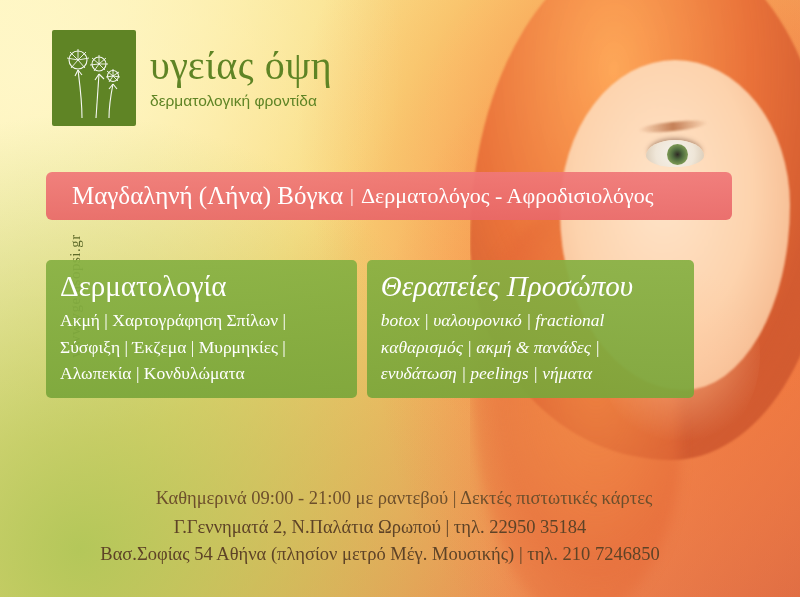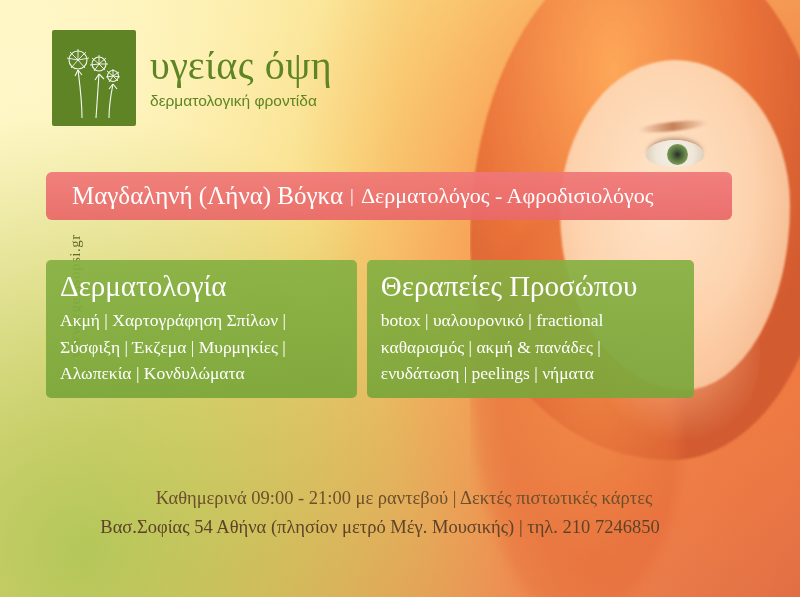--- a/index.html
+++ b/index.html
@@ -199,21 +199,21 @@
     margin-bottom: 10px;
   }
   .box {
     background: linear-gradient(180deg, rgba(134,176,66,0.92) 0%, rgba(122,166,58,0.92) 100%);
     border-radius: 5px;
     padding: 10px 14px 12px 14px;
     box-sizing: border-box;
     color: #ffffff;
   }
   .box.left  { width: 340px; }
-  .box.right { width: 358px; }
+  .box.right { width: 358px; font-style: italic; }
   .box-title {
     font-family: "Liberation Serif", serif;
     font-size: 29px;
     line-height: 1.15;
     margin-bottom: 4px;
     white-space: nowrap;
   }
   .box-title.small { font-size: 28px; }
   .box-body {
     font-family: "Liberation Serif", serif;
@@ -294,16 +294,17 @@
       </div>
       <div class="box right">
         <div class="box-title">Θεραπείες Προσώπου</div>
         <div class="box-body">botox | υαλουρονικό | fractional καθαρισμός | ακμή &amp; πανάδες | ενυδάτωση | peelings | νήματα</div>
       </div>
     </div>
   </div>
 
   <div class="footer">
     <div class="l1">Καθημερινά 09:00 - 21:00 με ραντεβού | Δεκτές πιστωτικές κάρτες</div>
+    <div class="l2">Γ.Γεννηματά 2, Ν.Παλάτια Ωρωπού | τηλ. 22950 35184</div>
     <div class="l3">Βασ.Σοφίας 54 Αθήνα (πλησίον μετρό Μέγ. Μουσικής) | τηλ. 210 7246850</div>
   </div>
 
 </div>
 
 </body></html>

